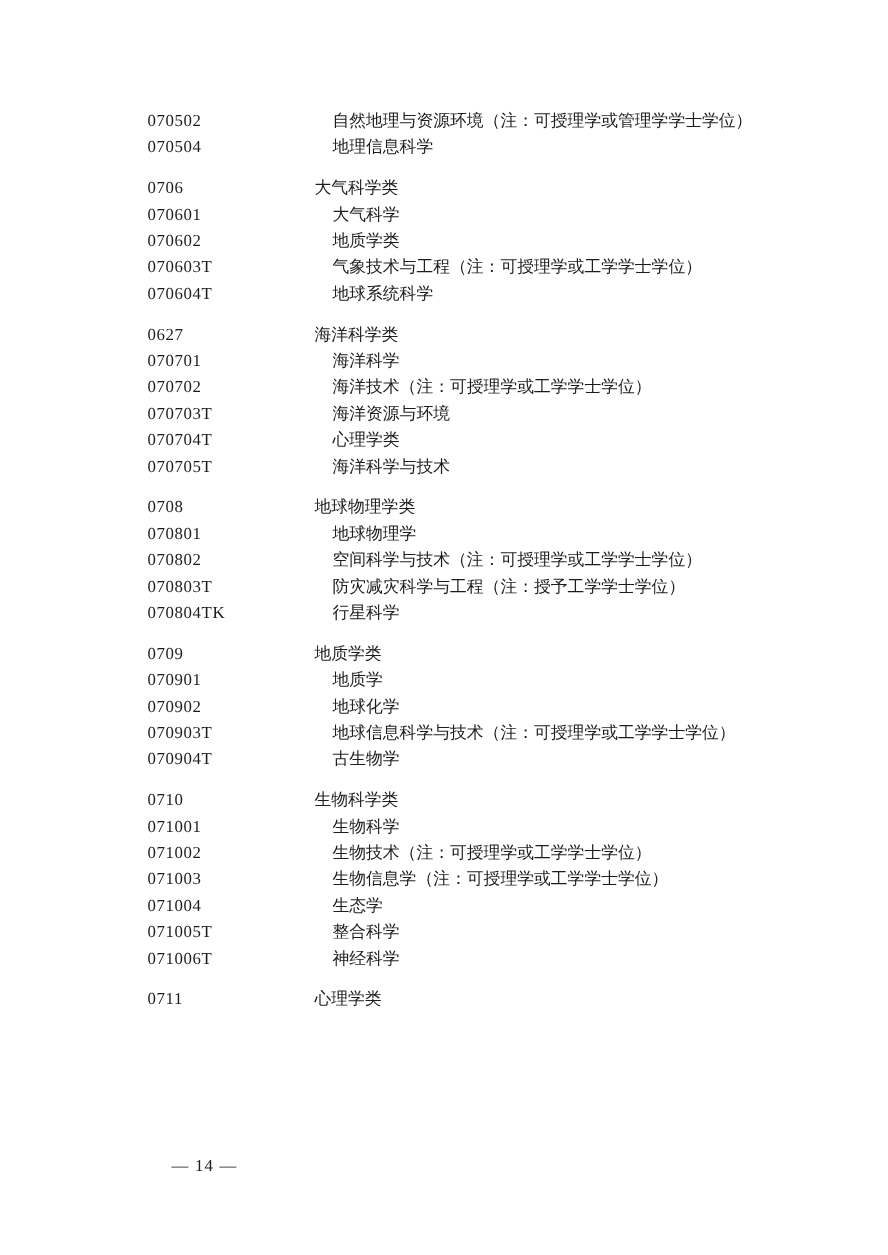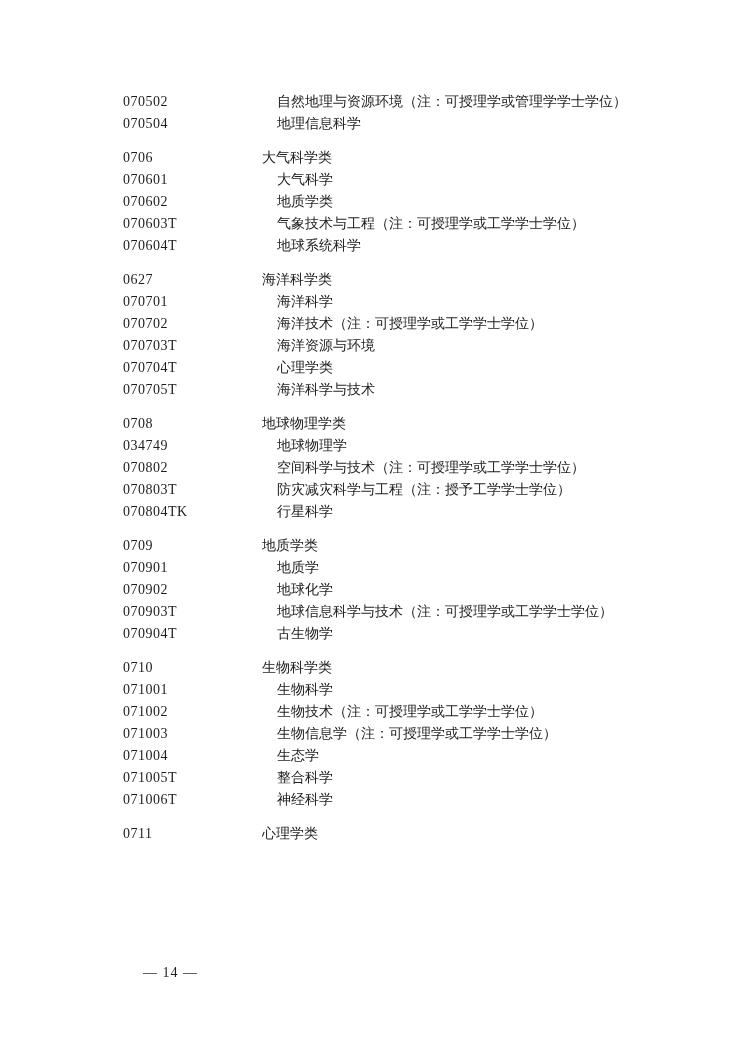--- a/index.html
+++ b/index.html
@@ -101,21 +101,21 @@
         <span class="name">海洋科学与技术</span>
       </div>
     </section>
 
     <section class="sec">
       <div class="row category">
         <span class="code">0708</span>
         <span class="name">地球物理学类</span>
       </div>
       <div class="row">
-        <span class="code">034749</span>
+        <span class="code">070801</span>
         <span class="name">地球物理学</span>
       </div>
       <div class="row">
         <span class="code">070802</span>
         <span class="name">空间科学与技术（注：可授理学或工学学士学位）</span>
       </div>
       <div class="row">
         <span class="code">070803T</span>
         <span class="name">防灾减灾科学与工程（注：授予工学学士学位）</span>
       </div>

